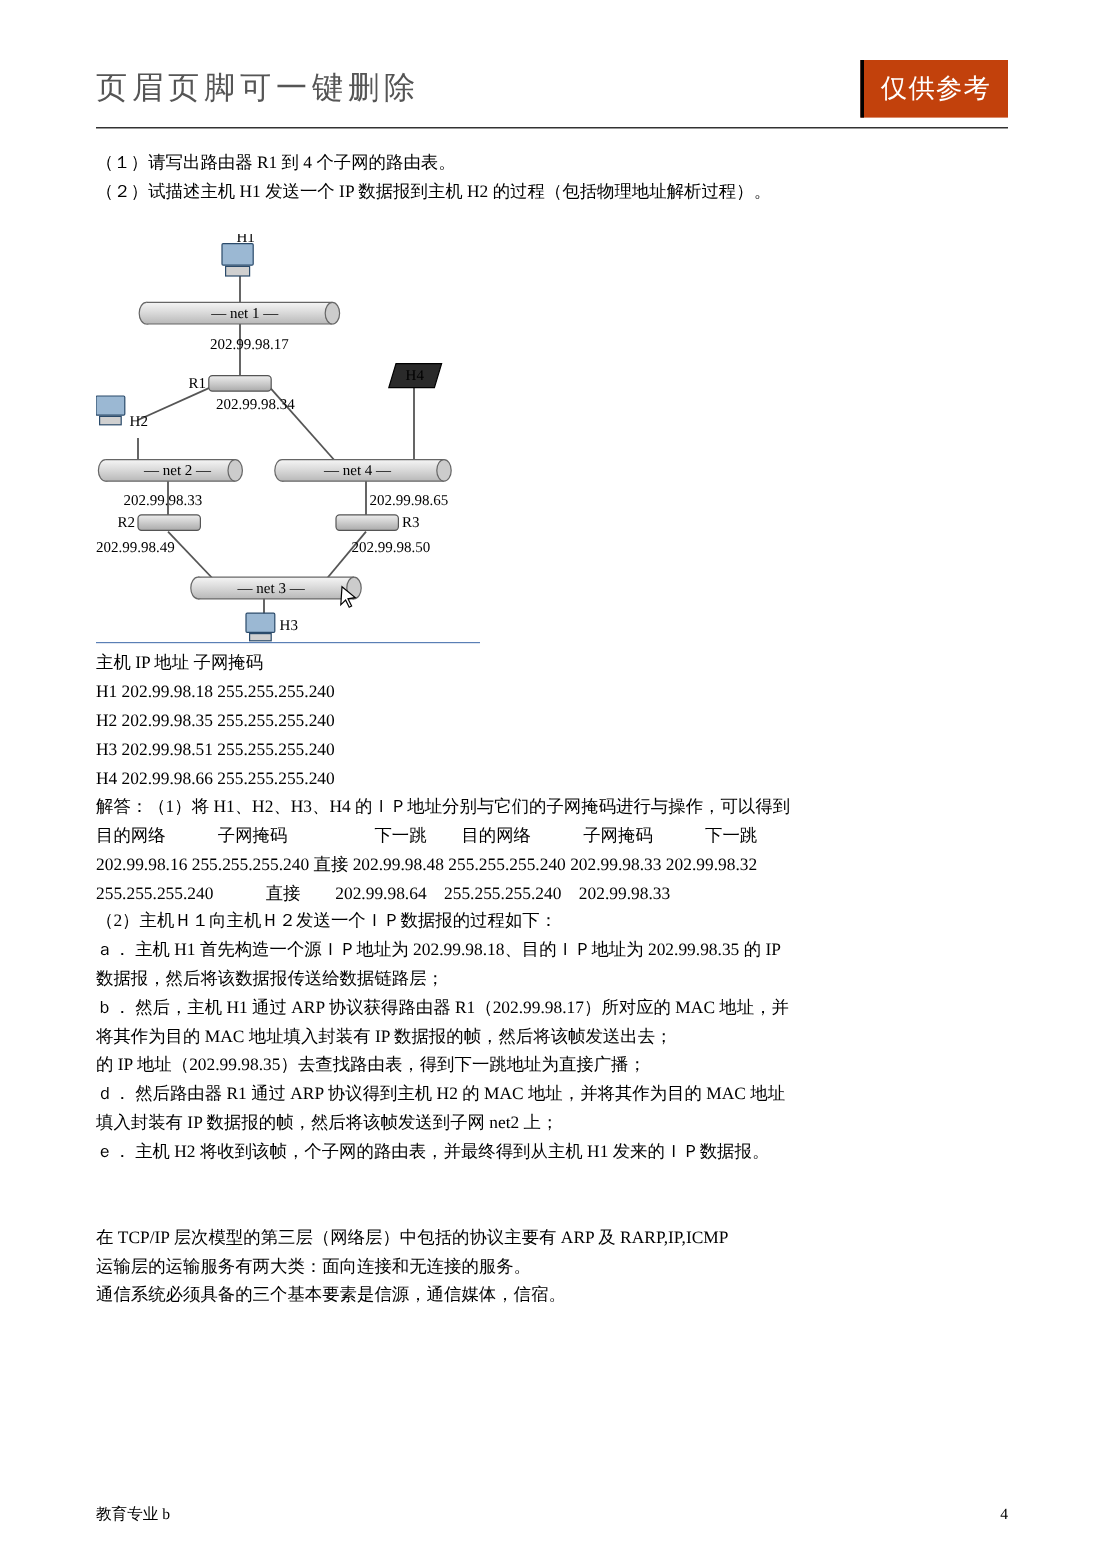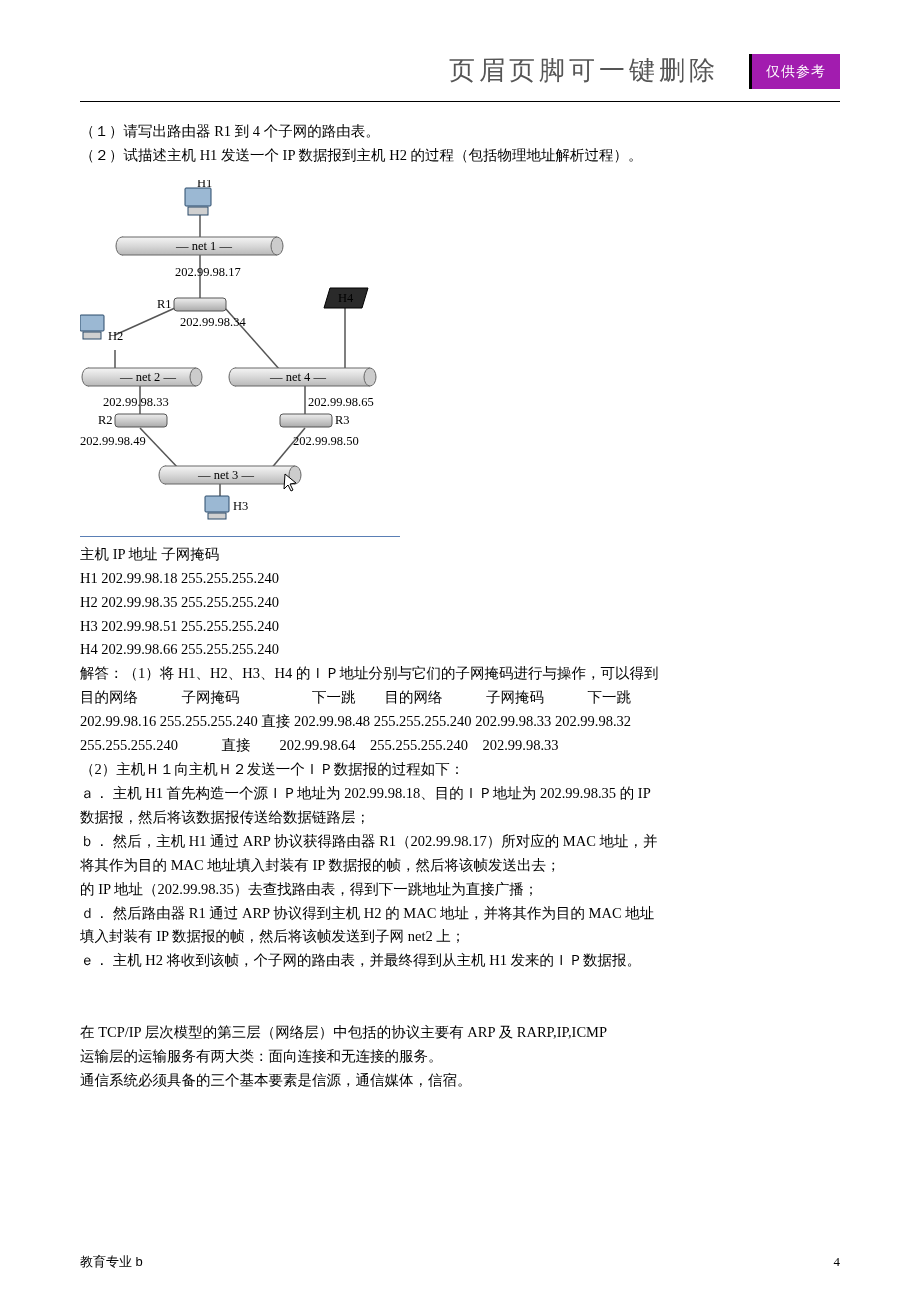--- a/index.html
+++ b/index.html
@@ -14,66 +14,66 @@
     padding: 0;
   }
   .page {
     padding: 40px 80px 30px 80px;
     min-height: 1302px;
     position: relative;
   }
   .header {
     display: flex;
     align-items: center;
-    justify-content: flex-end;
+    justify-content: space-between;
     gap: 30px;
     margin-bottom: 8px;
     margin-top: 10px;
   }
   .header-title {
     font-family: "KaiTi", "楷体", serif;
     font-size: 26px;
     color: #555;
     letter-spacing: 4px;
   }
   .badge {
-    background: #a21caf;
+    background: #c2410c;
     color: #fff;
     font-family: "SimHei", sans-serif;
-    font-size: 14px;
+    font-size: 22px;
     padding: 6px 14px;
     border-left: 3px solid #000;
     letter-spacing: 1px;
   }
   .header-rule {
     border: none;
     border-top: 1px solid #000;
     margin-bottom: 18px;
   }
   .content p {
     margin: 0;
   }
   .diagram {
-    margin: 12px 0 6px 0;
+    margin: 22px 0 6px 0;
     border-bottom: 1px solid #5a7fb5;
     width: 320px;
-    padding-bottom: 16px;
+    padding-bottom: 0;
   }
   .diagram svg { display: block; }
   .footer {
     position: absolute;
     bottom: 30px;
     left: 80px;
     right: 80px;
     display: flex;
     justify-content: space-between;
     font-size: 13px;
     color: #000;
   }
-  .fl { font-family: Liberation Sans, sans-serif; }
+  .fl { font-family: Liberation Serif, serif; }
 </style>
 </head>
 <body>
 
 <div class="page">
 
   <div class="header">
     <span class="header-title">页眉页脚可一键删除</span>
     <span class="badge">仅供参考</span>
   </div>

